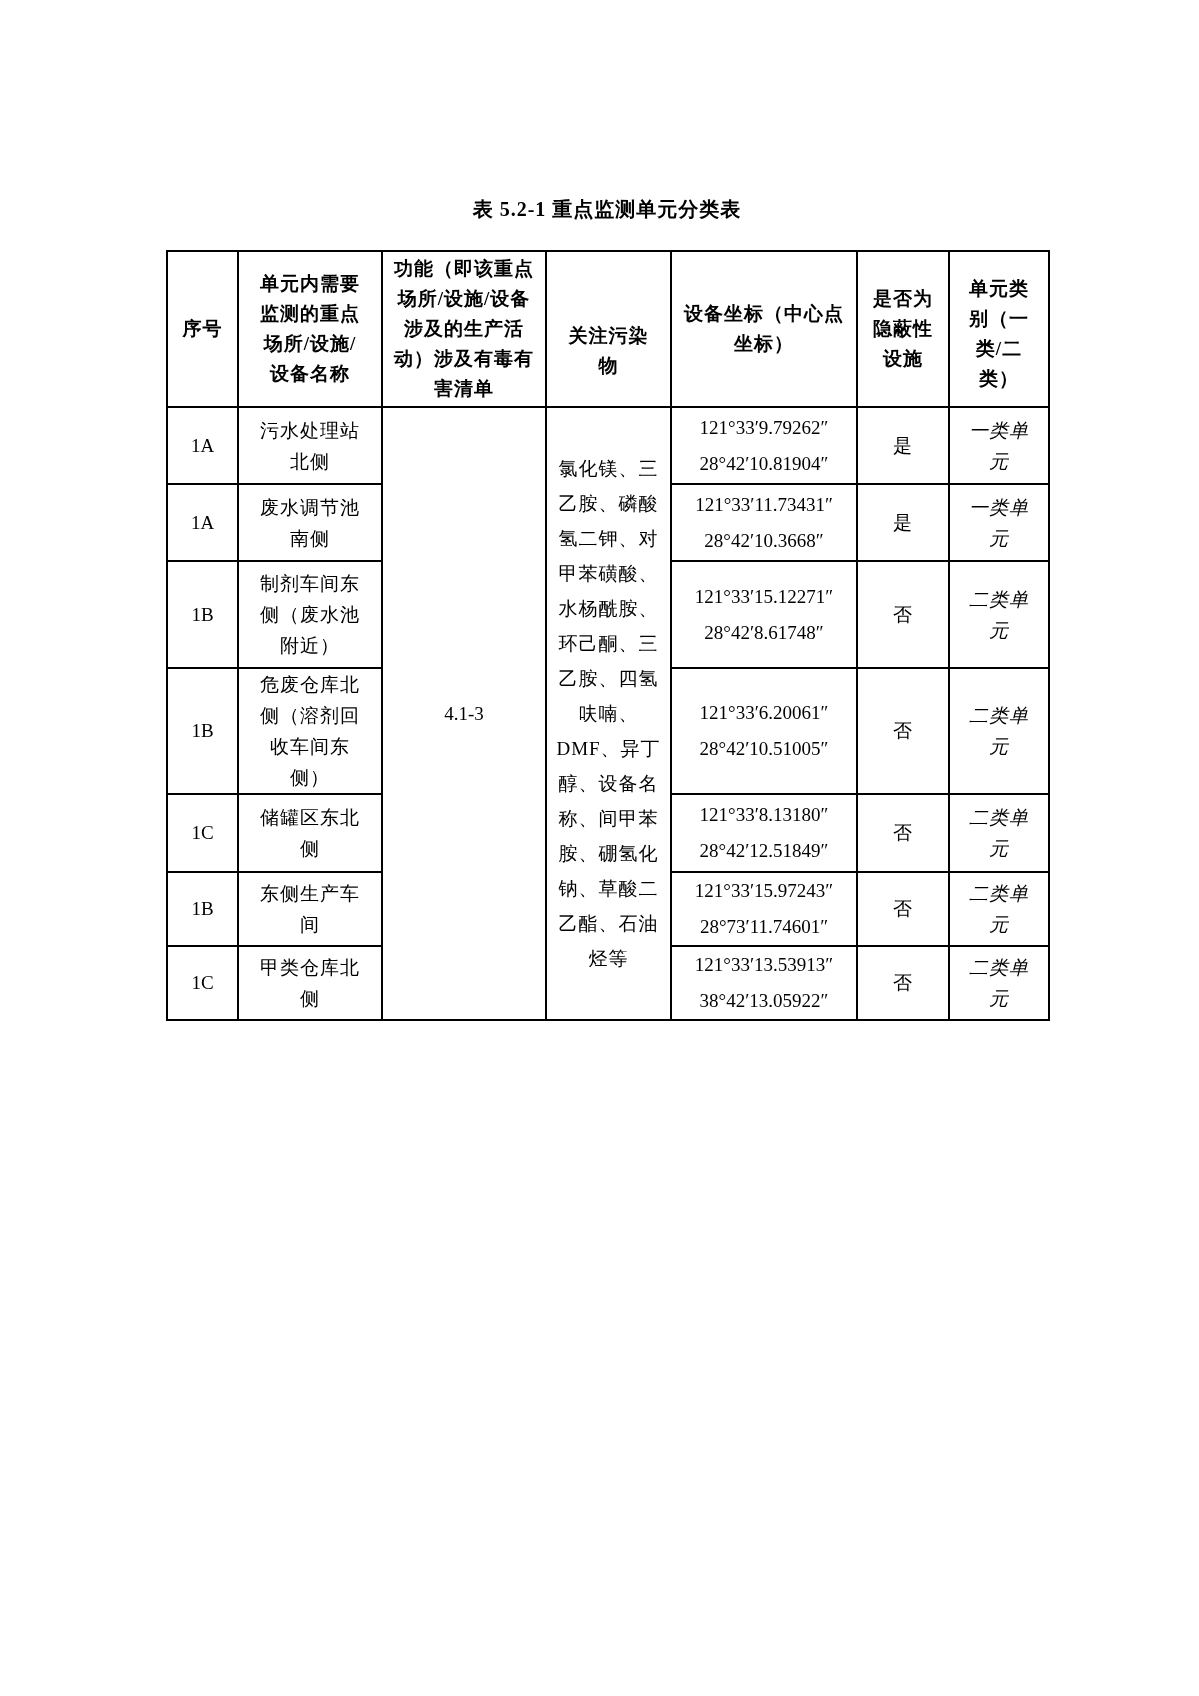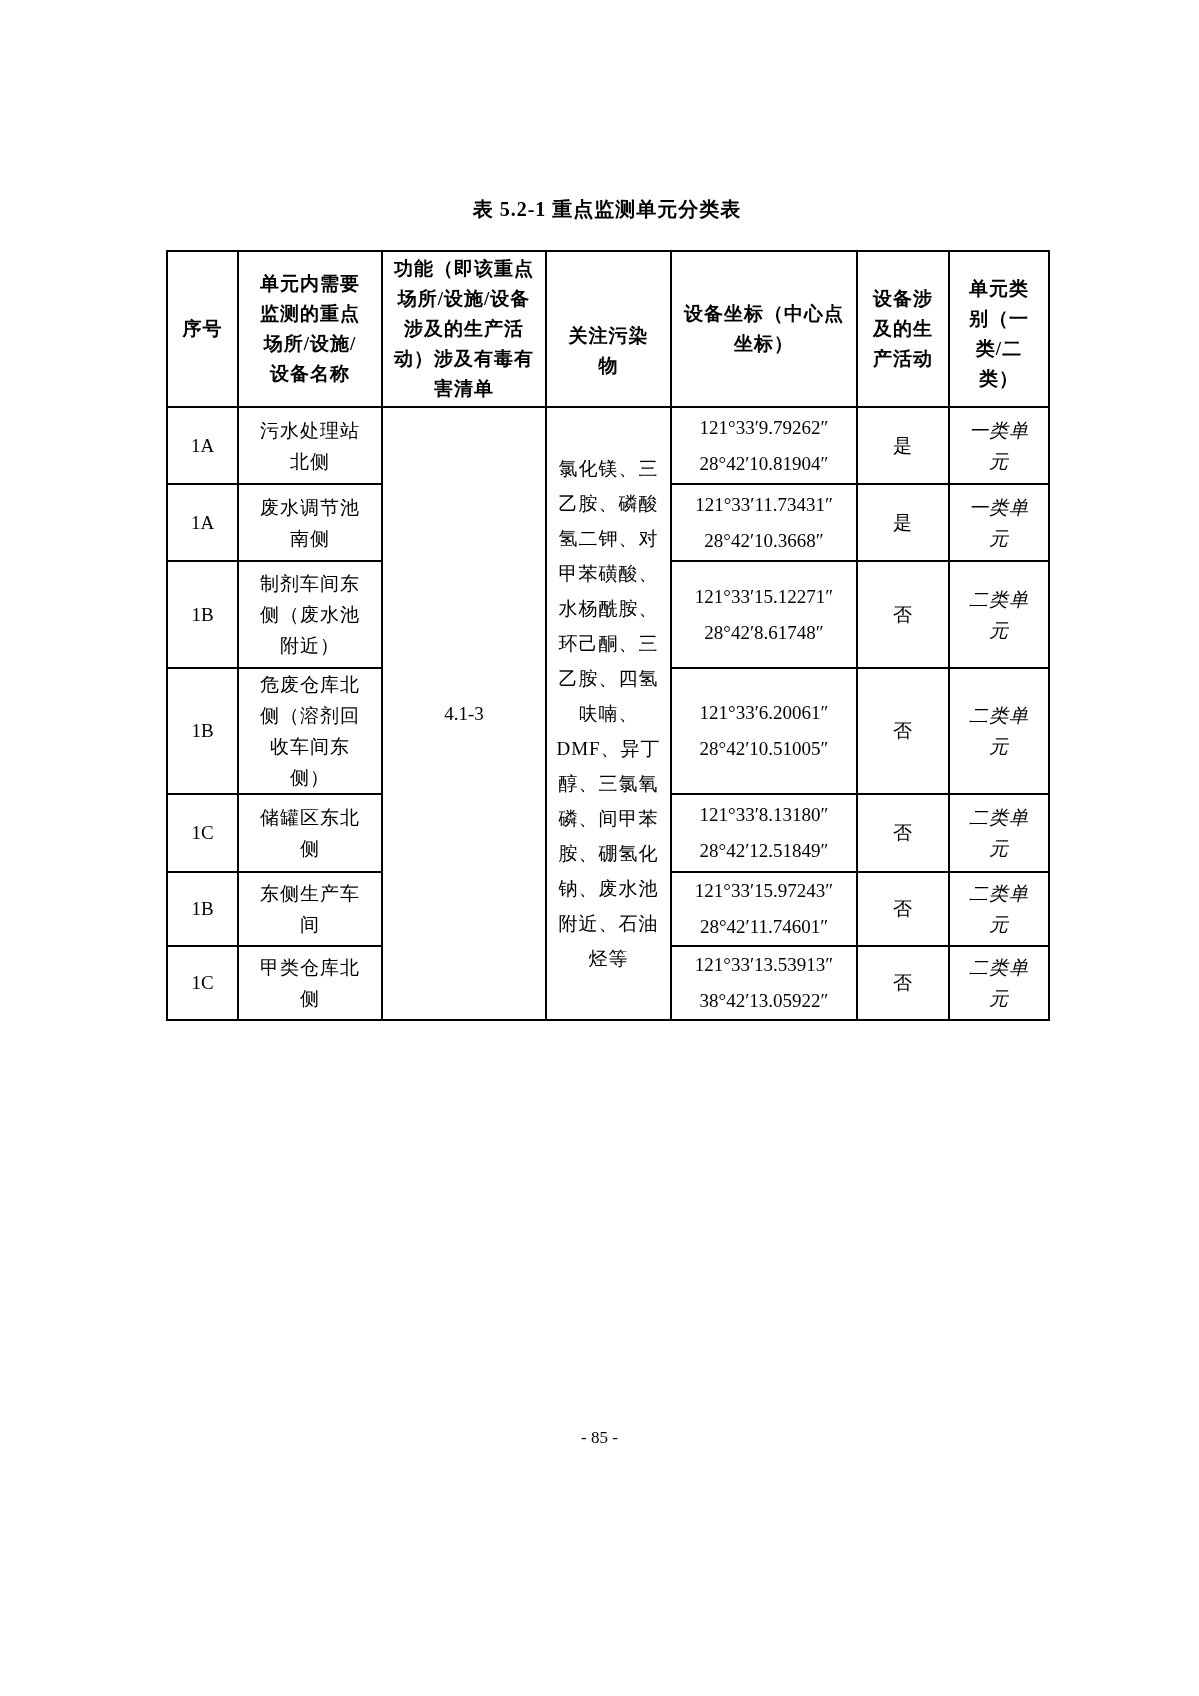--- a/index.html
+++ b/index.html
@@ -108,29 +108,29 @@
         <col class="w-cat">
     </colgroup>
 
     <tbody>
         <tr class="header-row">
       <th><span class="hdr-inner hdr-seq">序号</span></th>
       <th><span class="hdr-inner hdr-name">单元内需要监测的重点场所/设施/设备名称</span></th>
       <th><span class="hdr-inner hdr-func">功能（即该重点场所/设施/设备涉及的生产活动）涉及有毒有害清单</span></th>
       <th><span class="hdr-inner hdr-poll">关注污染物</span></th>
       <th><span class="hdr-inner hdr-coord">设备坐标（中心点坐标）</span></th>
-      <th><span class="hdr-inner hdr-hid">设备涉及的生产活动</span></th>
+      <th><span class="hdr-inner hdr-hid">是否为隐蔽性设施</span></th>
       <th><span class="hdr-inner hdr-cat">单元类别（一类/二类）</span></th>
     </tr>
 
     <tr class="r0">
       <td class="c-seq">1A</td>
       <td class="c-name"><span class="cell-inner">污水处理站北侧</span></td>
       <td class="c-func" rowspan="7">4.1-3</td>
-      <td class="c-poll" rowspan="7"><span class="cell-inner">氯化镁、三乙胺、磷酸氢二钾、对甲苯磺酸、水杨酰胺、环己酮、三乙胺、四氢呋喃、DMF、异丁醇、三氯氧磷、间甲苯胺、硼氢化钠、废水池附近、石油烃等</span></td>
+      <td class="c-poll" rowspan="7"><span class="cell-inner">氯化镁、三乙胺、磷酸氢二钾、对甲苯磺酸、水杨酰胺、环己酮、三乙胺、四氢呋喃、DMF、异丁醇、设备名称、间甲苯胺、硼氢化钠、草酸二乙酯、石油烃等</span></td>
       <td class="c-coord">
         <div>121°33′9.79262″</div>
         <div>28°42′10.81904″</div>
       </td>
       <td class="c-hidden">是</td>
       <td class="c-cat"><span class="cell-inner">一类单元</span></td>
     </tr>
 
     <tr class="r1">
       <td class="c-seq">1A</td>
@@ -174,34 +174,33 @@
       </td>
       <td class="c-hidden">否</td>
       <td class="c-cat"><span class="cell-inner">二类单元</span></td>
     </tr>
 
     <tr class="r5">
       <td class="c-seq">1B</td>
       <td class="c-name"><span class="cell-inner">东侧生产车间</span></td>
       <td class="c-coord">
         <div>121°33′15.97243″</div>
-        <div>28°42′11.74601″</div>
+        <div>28°73′11.74601″</div>
       </td>
       <td class="c-hidden">否</td>
       <td class="c-cat"><span class="cell-inner">二类单元</span></td>
     </tr>
 
     <tr class="r6">
       <td class="c-seq">1C</td>
       <td class="c-name"><span class="cell-inner">甲类仓库北侧</span></td>
       <td class="c-coord">
         <div>121°33′13.53913″</div>
         <div>38°42′13.05922″</div>
       </td>
       <td class="c-hidden">否</td>
       <td class="c-cat"><span class="cell-inner">二类单元</span></td>
     </tr>
   </tbody>
     </table>
 
-  <div class="page-footer">- 85 -</div>
 
 </div>
 
 </body></html>

